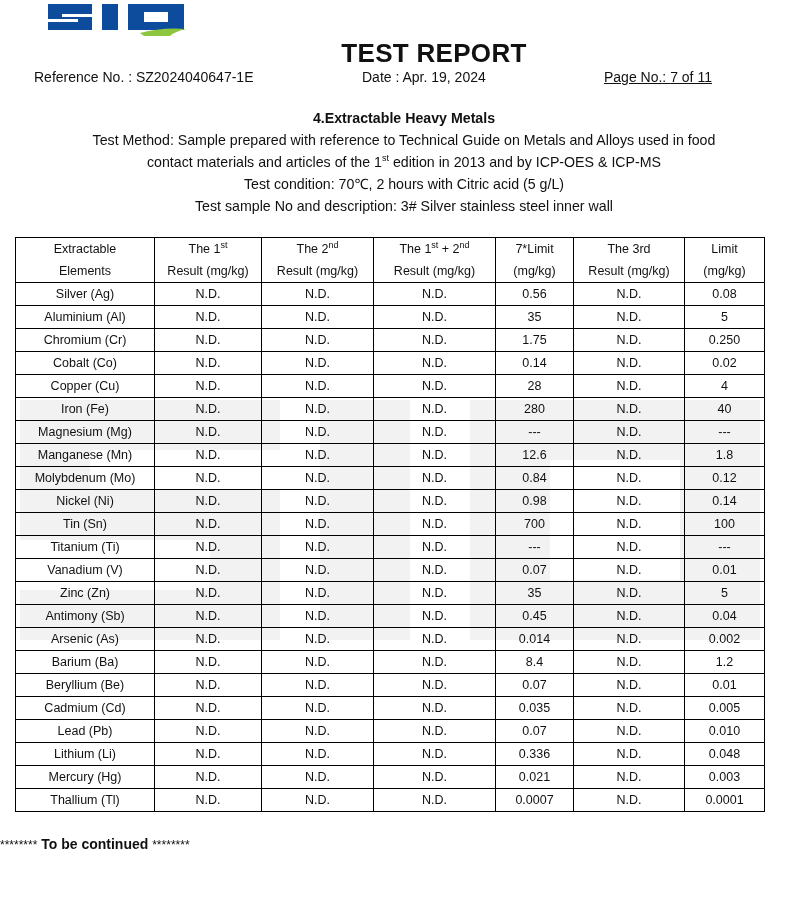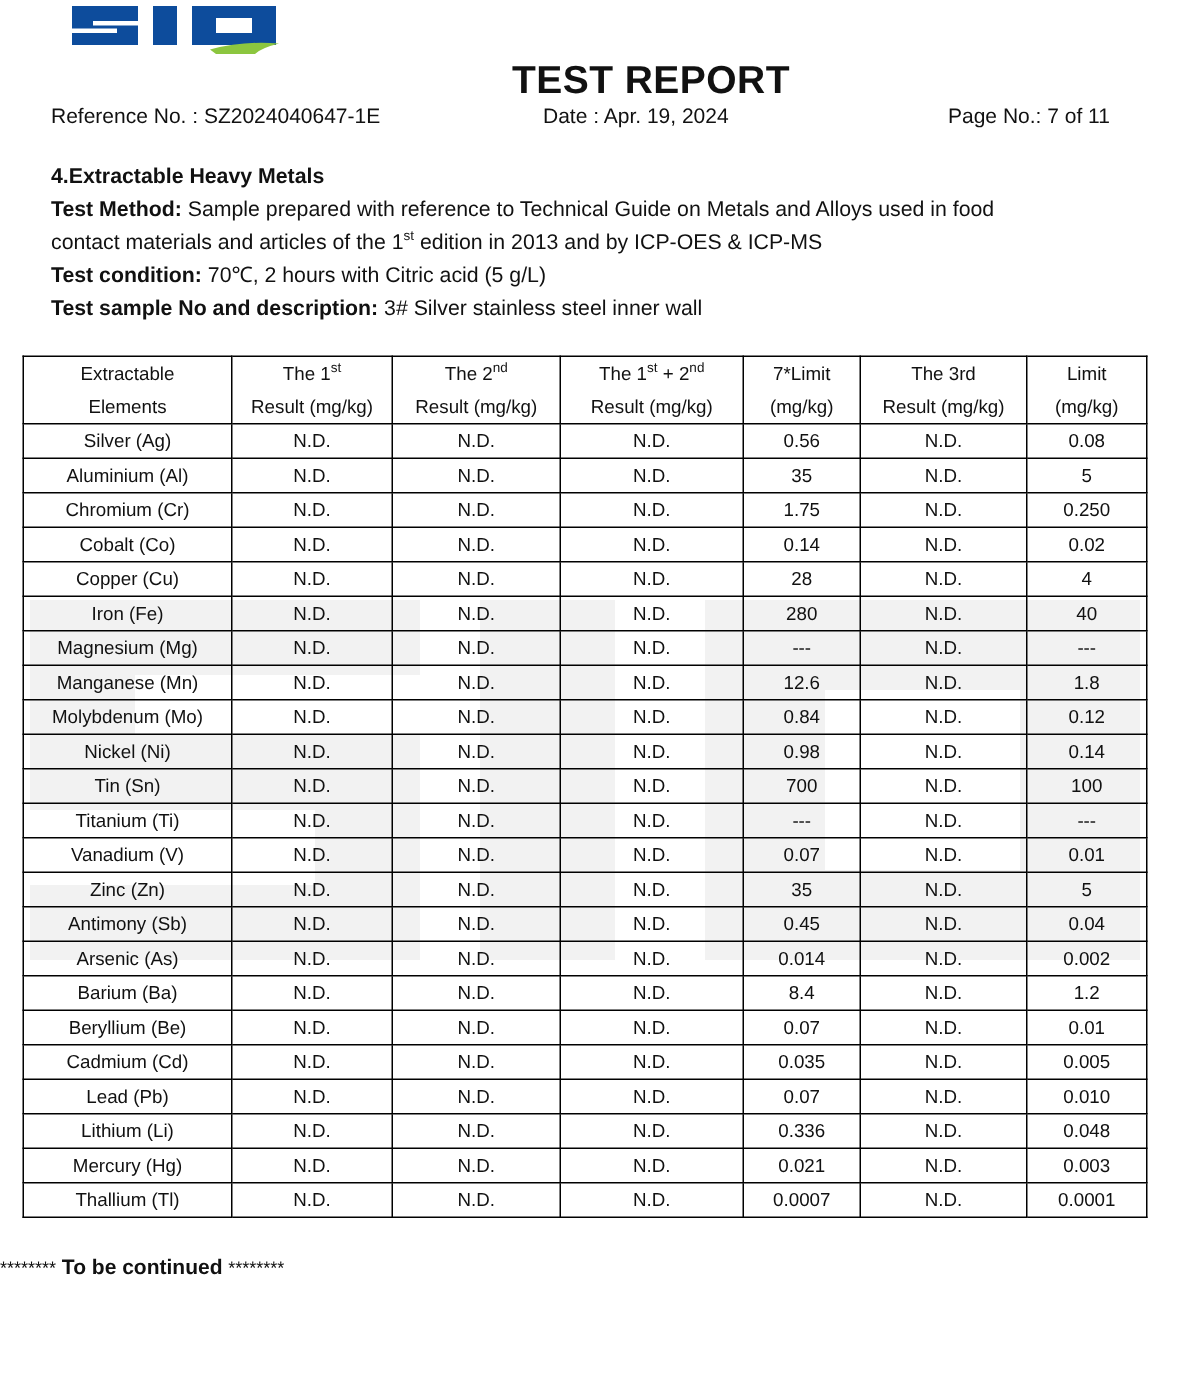--- a/index.html
+++ b/index.html
@@ -6,24 +6,24 @@
   body { width: 802px; height: 920px; position: relative; overflow: hidden;
          font-family: "Liberation Sans", sans-serif; color: #111; }
   .logo { position: absolute; left: 44px; top: -14px; width: 150px; height: 50px; }
   .logo svg { display: block; }
   .watermark { position: absolute; left: 0; top: 380px; width: 802px; height: 300px; z-index: 0; pointer-events: none; }
   .title { position: absolute; left: 0; width: 868px; top: 38px; text-align: center;
            font-weight: bold; font-size: 26px; letter-spacing: 0.3px; }
   .meta { position: absolute; top: 69px; font-size: 14px; }
   .meta.ref { left: 34px; }
   .meta.date { left: 362px; text-align: center; }
-  .meta.page { left: 632px; }
-  .info { position: absolute; left: 34px; top: 107px; width: 740px; font-size: 14.2px; line-height: 22px; }
+  .meta.page { left: 604px; text-decoration: underline; }
+  .info { position: absolute; left: 34px; top: 107px; width: 740px; font-size: 14.2px; line-height: 22px; text-align: center; }
   .info .heading { font-weight: bold; }
-  .info b { font-weight: bold; }
+  .info b { font-weight: normal; }
   sup { font-size: 9px; vertical-align: super; line-height: 0; }
   table.results { position: absolute; left: 15px; top: 237px; border-collapse: collapse;
                   font-size: 12.5px; z-index: 1; background: transparent; }
   table.results th, table.results td { border: 1px solid #000; text-align: center; padding: 0; }
   table.results th { font-weight: normal; height: 44px; line-height: 22px; font-size: 12.5px; }
   table.results td { height: 22px; }
   .c1 { width: 138px; } .c2 { width: 106px; } .c3 { width: 111px; } .c4 { width: 121px; }
   .c5 { width: 77px; } .c6 { width: 110px; } .c7 { width: 79px; margin-left: 24px; }
   .footer { position: absolute; left: 0; width: 772px; top: 836px; text-align: left; font-size: 14px; }
   .footer .stars { font-weight: normal; font-size: 12px; }

